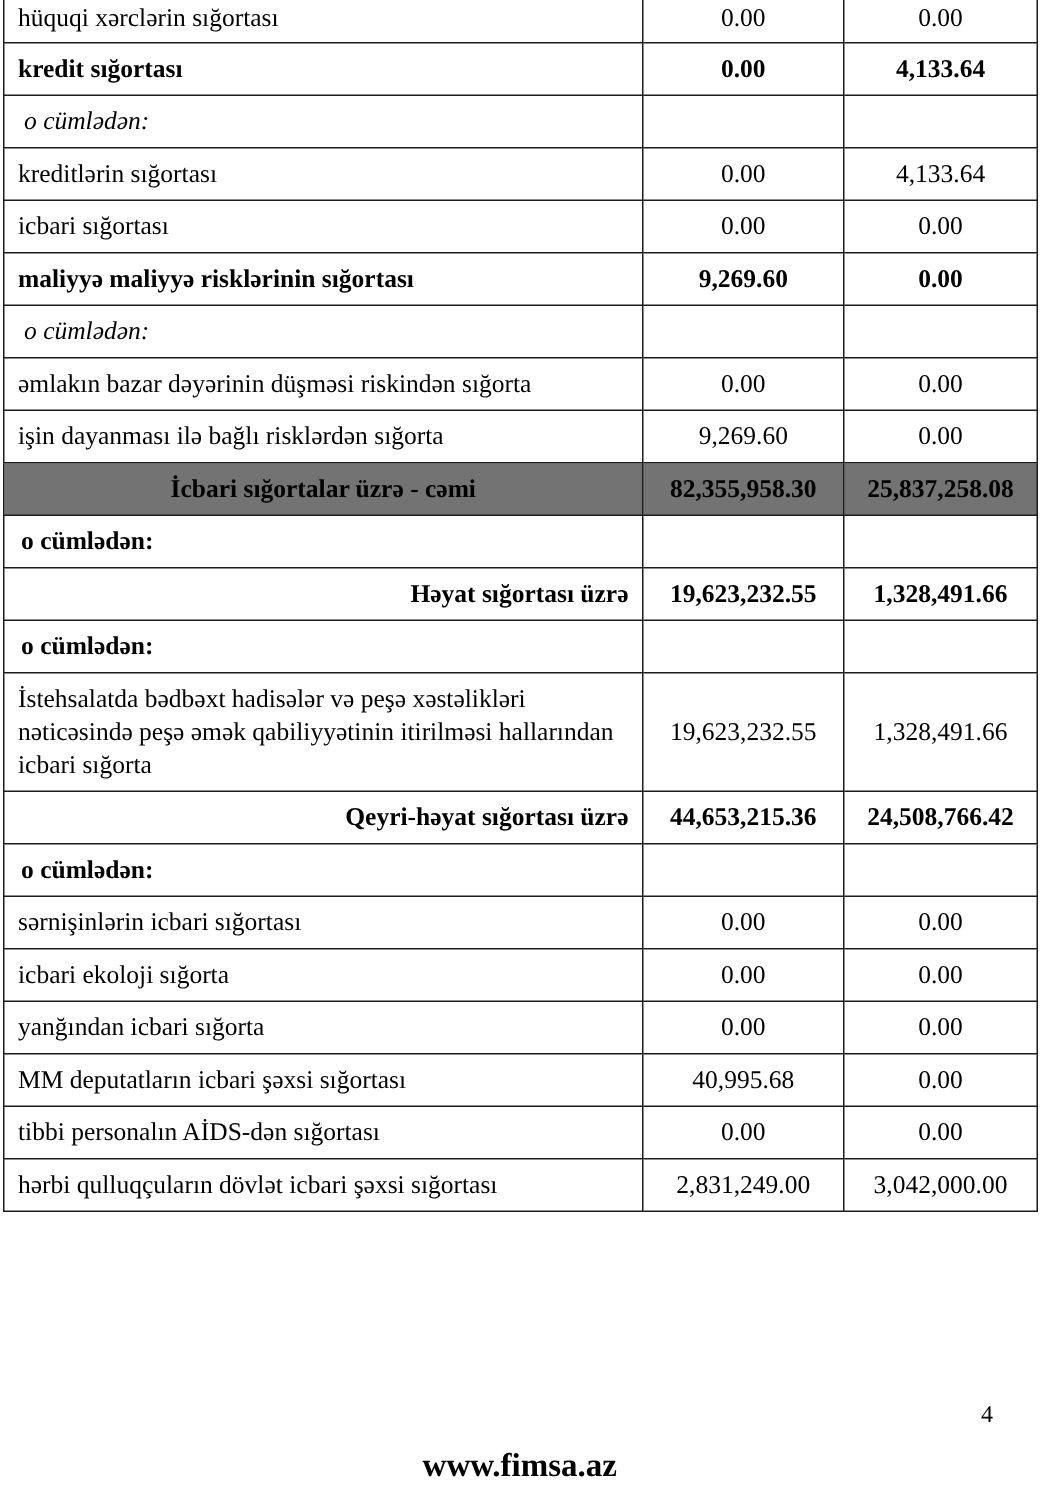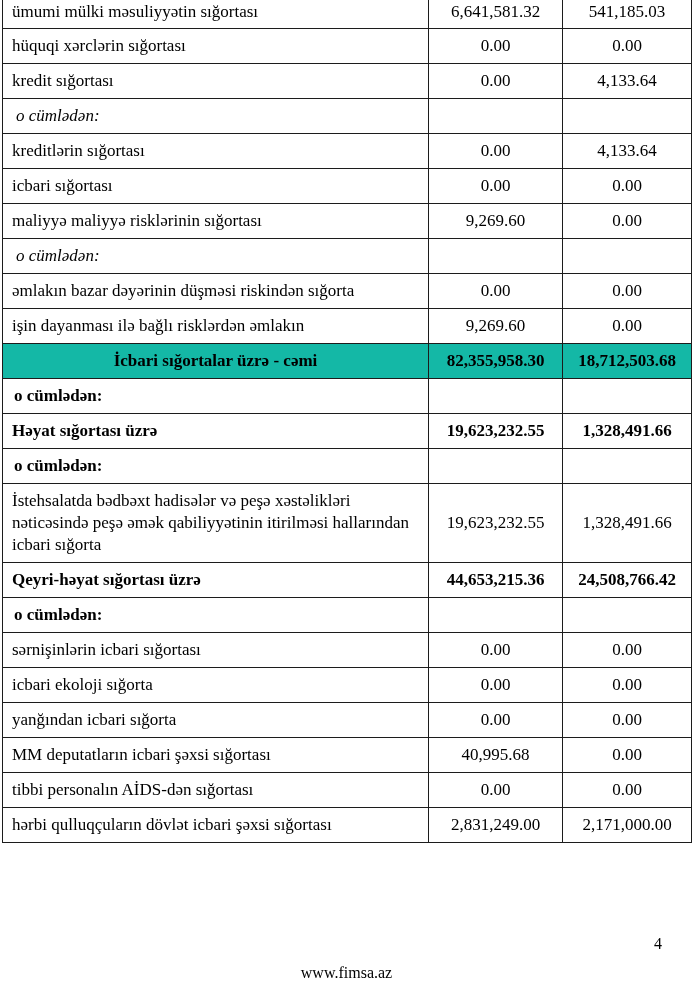--- a/index.html
+++ b/index.html
@@ -40,78 +40,73 @@
     border-top: none;
     padding-top: 1px;
     padding-bottom: 5px;
   }
   td.c-label { text-align: left; }
   td.c-num   { text-align: center; padding-left: 2px; padding-right: 2px; }
 
   tr.row-item td.c-label { font-weight: normal; }
 
   tr.row-item-bold td.c-label,
-  tr.row-item-bold td.c-num { font-weight: normal; }
+  tr.row-item-bold td.c-num { font-weight: bold; }
 
   tr.row-subhead-italic td.c-label {
     font-style: italic;
     padding-left: 13px;
   }
   tr.row-subhead-bold td.c-label {
     font-weight: bold;
     padding-left: 11px;
   }
 
   tr.row-section td.c-label {
     font-weight: bold;
-    text-align: left;
+    text-align: right;
     font-family: Liberation Serif, serif;
   }
   tr.row-section td.c-num { font-weight: bold; }
 
   tr.row-total td {
-    background: #14b8a6;
+    background: #737373;
     font-weight: bold;
   }
   tr.row-total td.c-label { text-align: center; }
 
   .page-number {
     position: absolute;
     top: 935px;
     right: 31px;
     font-size: 16px;
   }
   .site-footer {
     position: absolute;
     top: 964px;
     left: 0;
     width: 100%;
     text-align: center;
-    font-size: 16px;
-    font-weight: normal;
+    font-size: 22px;
+    font-weight: bold;
   }
 </style>
 </head>
 <body>
 
 <div class="page">
 
   <table class="report">
     <colgroup>
       <col class="c1">
       <col class="c2">
       <col class="c3">
     </colgroup>
     <tbody>
         <tr class="row-item">
-          <td class="c-label">ümumi mülki məsuliyyətin sığortası</td>
-          <td class="c-num">6,641,581.32</td>
-          <td class="c-num">541,185.03</td>
-        </tr>
-        <tr class="row-item">
           <td class="c-label">hüquqi xərclərin sığortası</td>
           <td class="c-num">0.00</td>
           <td class="c-num">0.00</td>
         </tr>
         <tr class="row-item-bold">
           <td class="c-label">kredit sığortası</td>
           <td class="c-num">0.00</td>
           <td class="c-num">4,133.64</td>
         </tr>
         <tr class="row-subhead-italic">
@@ -138,28 +133,28 @@
           <td class="c-label">o cümlədən:</td>
           <td class="c-num"></td>
           <td class="c-num"></td>
         </tr>
         <tr class="row-item">
           <td class="c-label">əmlakın bazar dəyərinin düşməsi riskindən sığorta</td>
           <td class="c-num">0.00</td>
           <td class="c-num">0.00</td>
         </tr>
         <tr class="row-item">
-          <td class="c-label">işin dayanması ilə bağlı risklərdən əmlakın</td>
+          <td class="c-label">işin dayanması ilə bağlı risklərdən sığorta</td>
           <td class="c-num">9,269.60</td>
           <td class="c-num">0.00</td>
         </tr>
         <tr class="row-total">
           <td class="c-label">İcbari sığortalar üzrə - cəmi</td>
           <td class="c-num">82,355,958.30</td>
-          <td class="c-num">18,712,503.68</td>
+          <td class="c-num">25,837,258.08</td>
         </tr>
         <tr class="row-subhead-bold">
           <td class="c-label">o cümlədən:</td>
           <td class="c-num"></td>
           <td class="c-num"></td>
         </tr>
         <tr class="row-section">
           <td class="c-label">Həyat sığortası üzrə</td>
           <td class="c-num">19,623,232.55</td>
           <td class="c-num">1,328,491.66</td>
@@ -205,21 +200,21 @@
           <td class="c-num">0.00</td>
         </tr>
         <tr class="row-item">
           <td class="c-label">tibbi personalın AİDS-dən sığortası</td>
           <td class="c-num">0.00</td>
           <td class="c-num">0.00</td>
         </tr>
         <tr class="row-item">
           <td class="c-label">hərbi qulluqçuların dövlət icbari şəxsi sığortası</td>
           <td class="c-num">2,831,249.00</td>
-          <td class="c-num">2,171,000.00</td>
+          <td class="c-num">3,042,000.00</td>
         </tr>
       </tbody>
   </table>
 
   <div class="page-number">4</div>
 
   <div class="site-footer">www.fimsa.az</div>
 
 </div>
 

